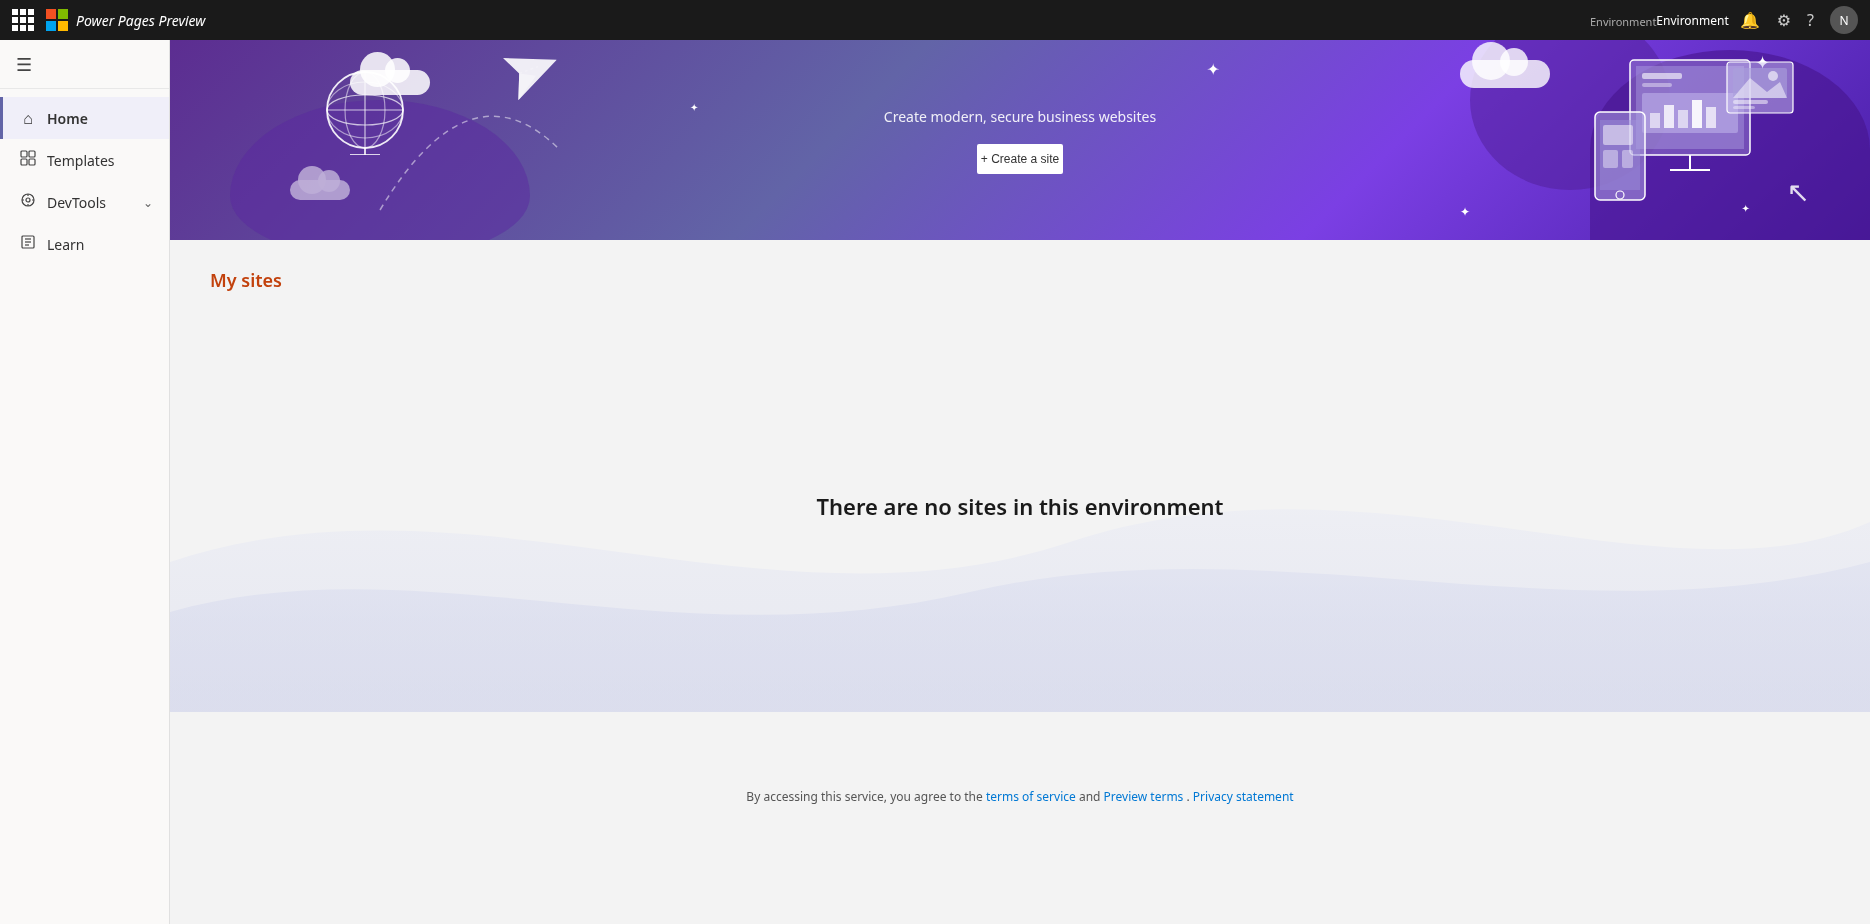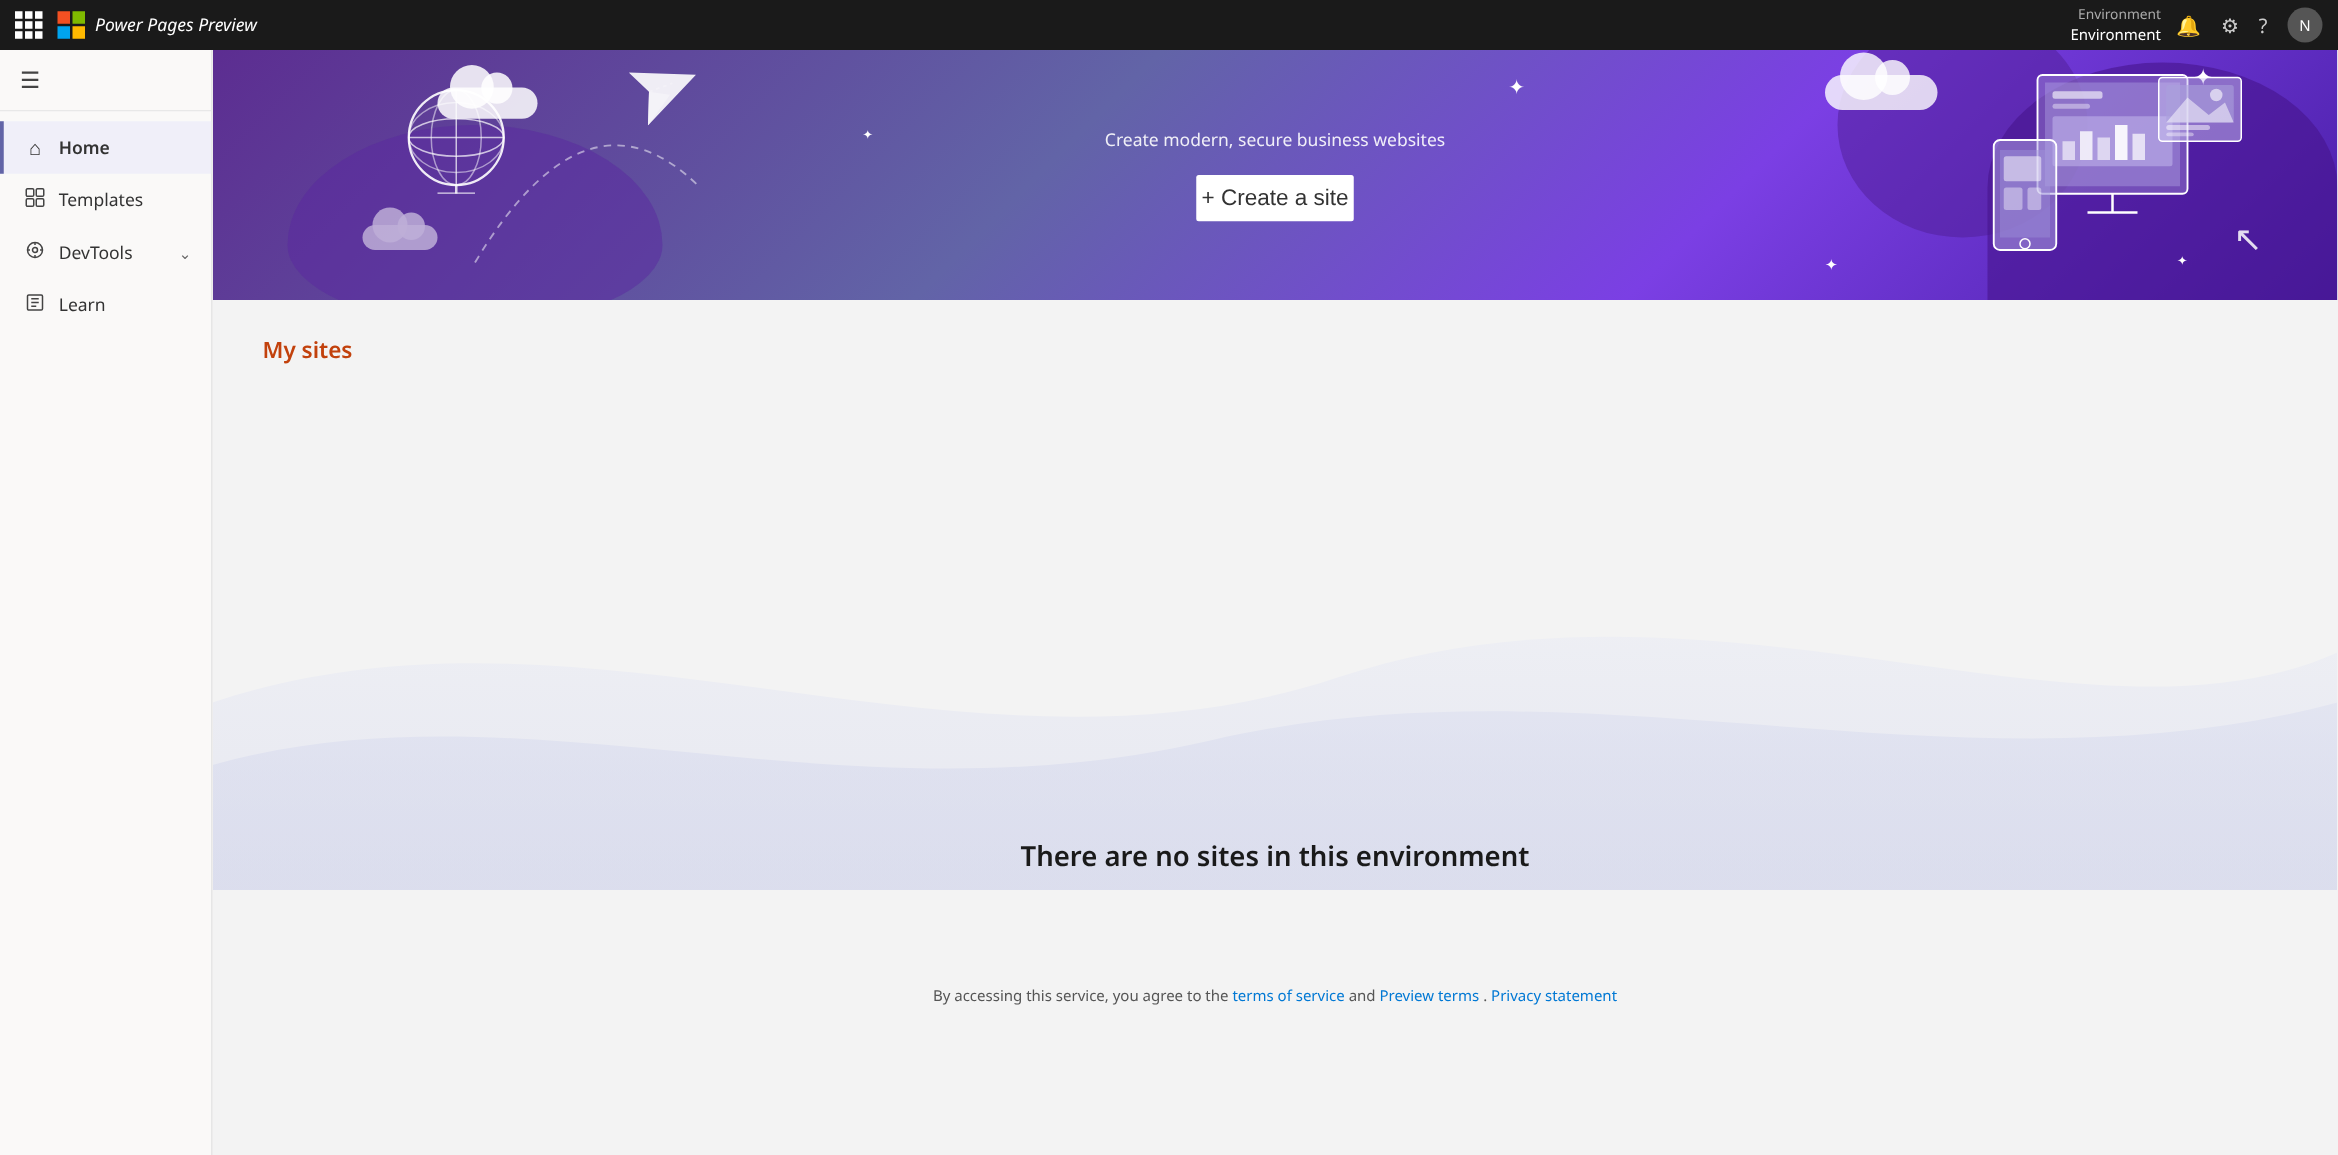--- a/index.html
+++ b/index.html
@@ -45,21 +45,20 @@
     .ms-logo span:nth-child(3) { background: #00a4ef; }
     .ms-logo span:nth-child(4) { background: #ffb900; }
     .top-bar-title {
       color: #fff;
       font-size: 14px;
       font-weight: 400;
     }
     .top-bar-spacer { flex: 1; }
     .top-bar-env {
       display: flex;
-      flex-direction: column;
       align-items: flex-end;
       color: #ccc;
       font-size: 11px;
     }
     .top-bar-env-label { color: #aaa; }
     .top-bar-env-name { color: #fff; font-size: 12px; }
     .top-bar-icons {
       display: flex;
       align-items: center;
       gap: 16px;
@@ -212,21 +211,21 @@
     .hero-subtitle {
       font-size: 14px;
       opacity: 0.9;
       margin-bottom: 18px;
     }
     .hero-cta-btn {
       background: #fff;
       color: #333;
       border: none;
       padding: 8px 4px;
-      font-size: 18px;
+      font-size: 12px;
       cursor: pointer;
       display: inline-flex;
       align-items: center;
       gap: 6px;
       border-radius: 2px;
       font-weight: 500;
     }
 
     
     .my-sites-section {
@@ -237,21 +236,21 @@
       font-weight: 600;
       color: #c2410c;
     }
 
     
     .empty-state-area {
       min-height: 400px;
       display: flex;
       flex-direction: column;
       align-items: center;
-      justify-content: flex-end;
+      justify-content: center;
       position: relative;
       overflow: hidden;
     }
     
     .wave-bg {
       position: absolute;
       bottom: 0; left: 0; right: 0;
       height: 350px;
       pointer-events: none;
     }

